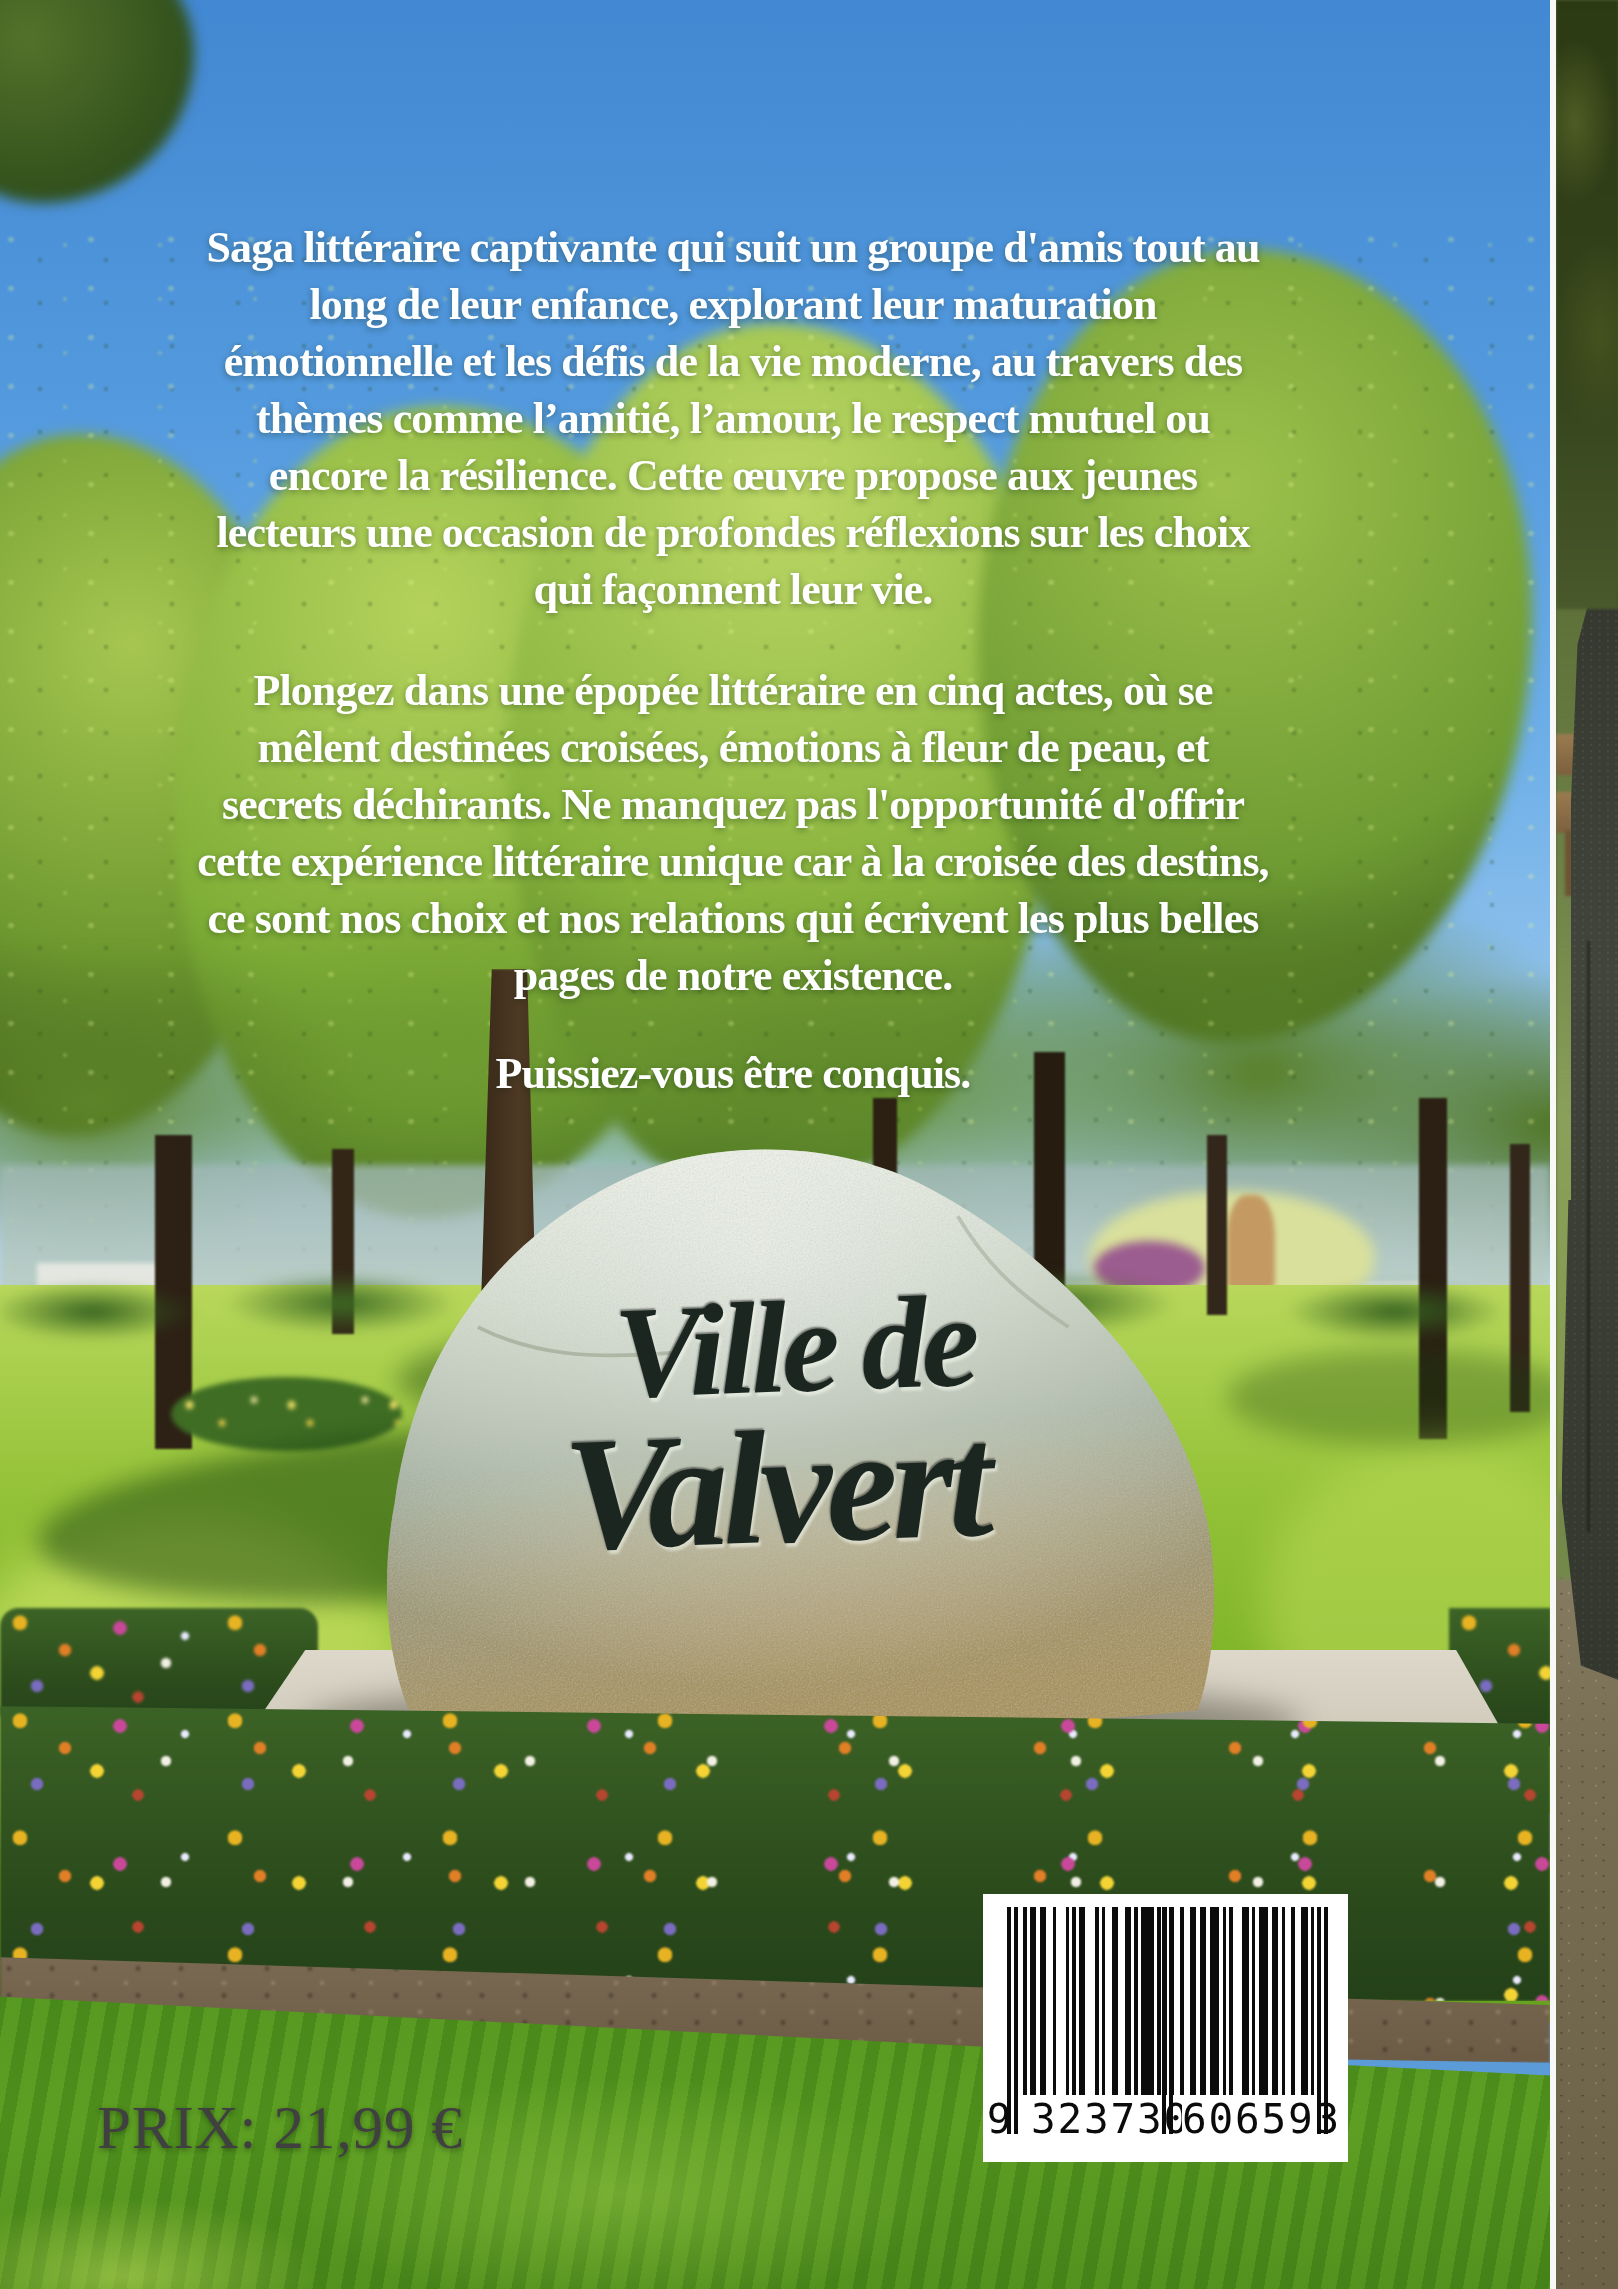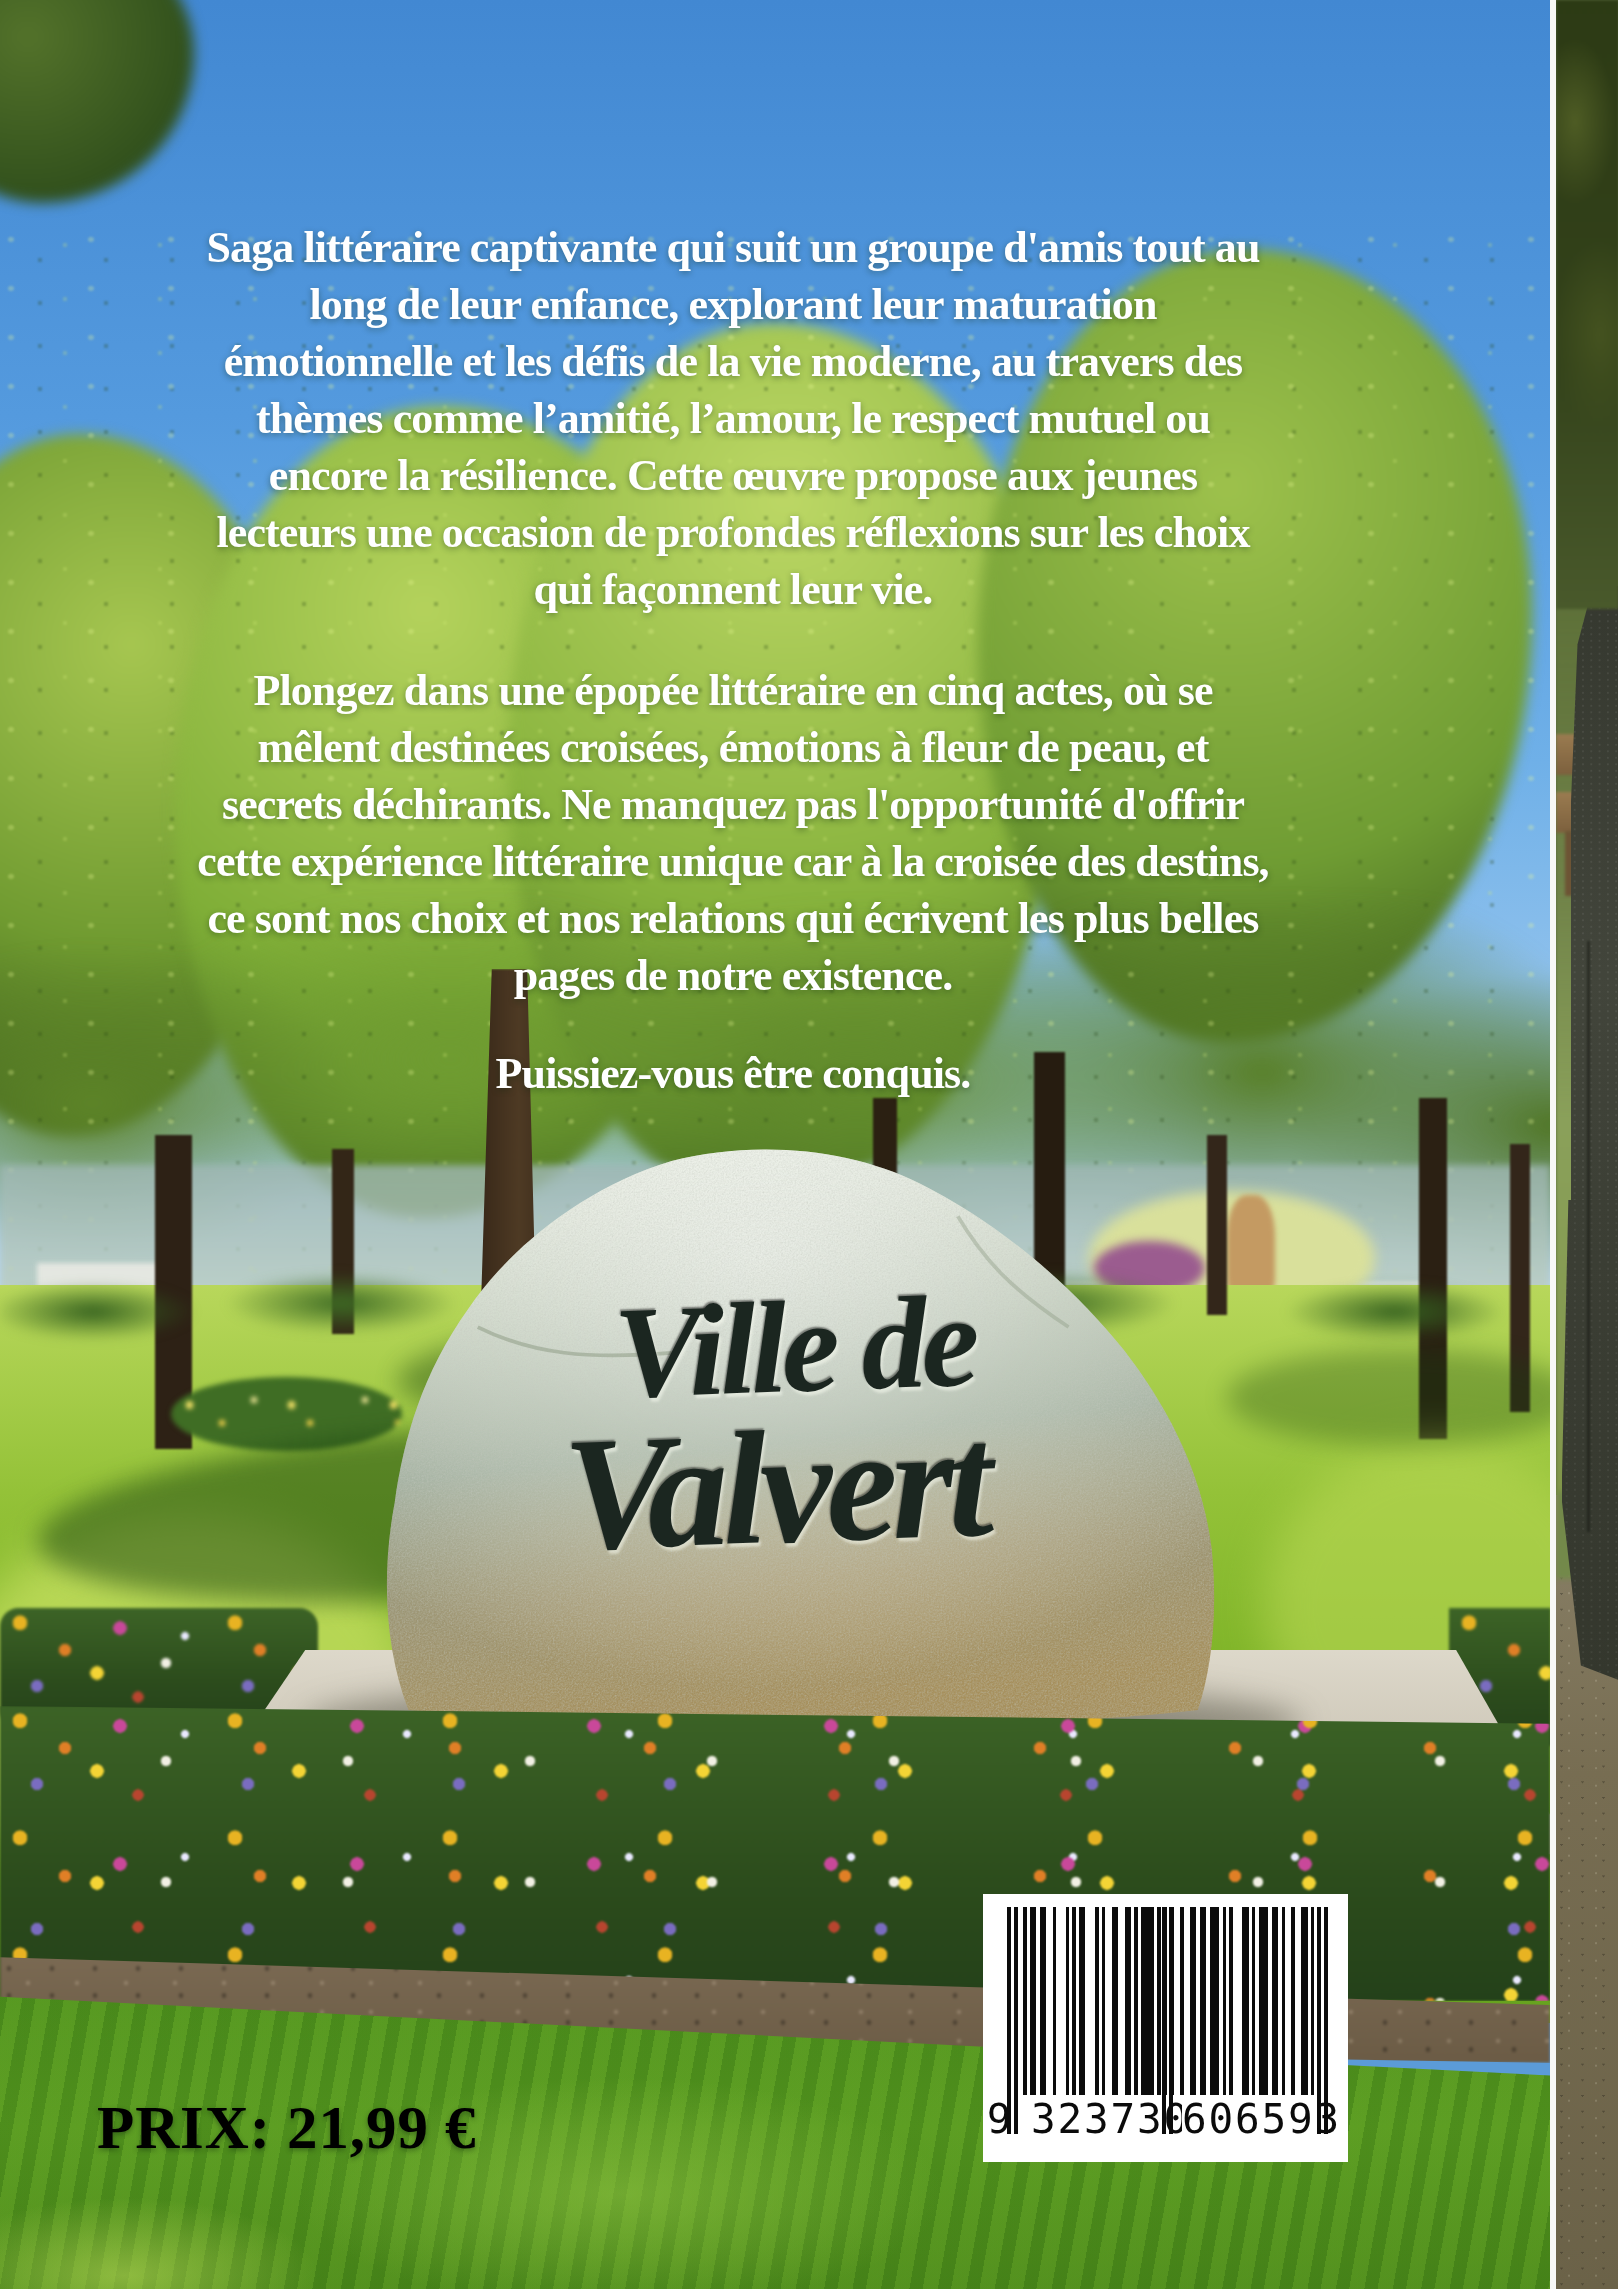--- a/index.html
+++ b/index.html
@@ -137,21 +137,21 @@
        linear-gradient(180deg,#4f921d 0%,#57991f 50%,#4c8a1a 100%);}
 
   
   .blurb{position:absolute;left:-42px;width:1550px;text-align:center;color:#ffffff;
      font-weight:700;font-size:44px;line-height:57px;letter-spacing:-0.9px;
      text-shadow:0 1.8px 6.5px rgba(15,40,15,.4);}
   .blurb-1{top:219px;}
   .blurb-2{top:662px;}
   .blurb-3{top:1045px;}
 
-  .price{position:absolute;left:97px;top:2093px;color:#000000;font-weight:700;font-size:61px;
+  .price{position:absolute;left:97px;top:2093px;color:#404040;font-weight:400;font-size:61px;
      letter-spacing:0.9px;text-shadow:0 1.8px 5.5px rgba(15,40,15,.45);}
 
   
   .barcode{position:absolute;left:983px;top:1894px;width:365px;height:268px;background:#ffffff;}
   .bars{position:absolute;left:24px;top:13px;width:317px;height:188px;display:flex;align-items:stretch;}
   .bars span{display:block;height:100%;}
   .bars .b{background:#0b0b0b;}
   .bars .s{background:transparent;}
   .guard{position:absolute;top:13px;width:3.7px;height:227px;background:#0b0b0b;}
   .g-l1{left:24px;} .g-l2{left:31px;}

